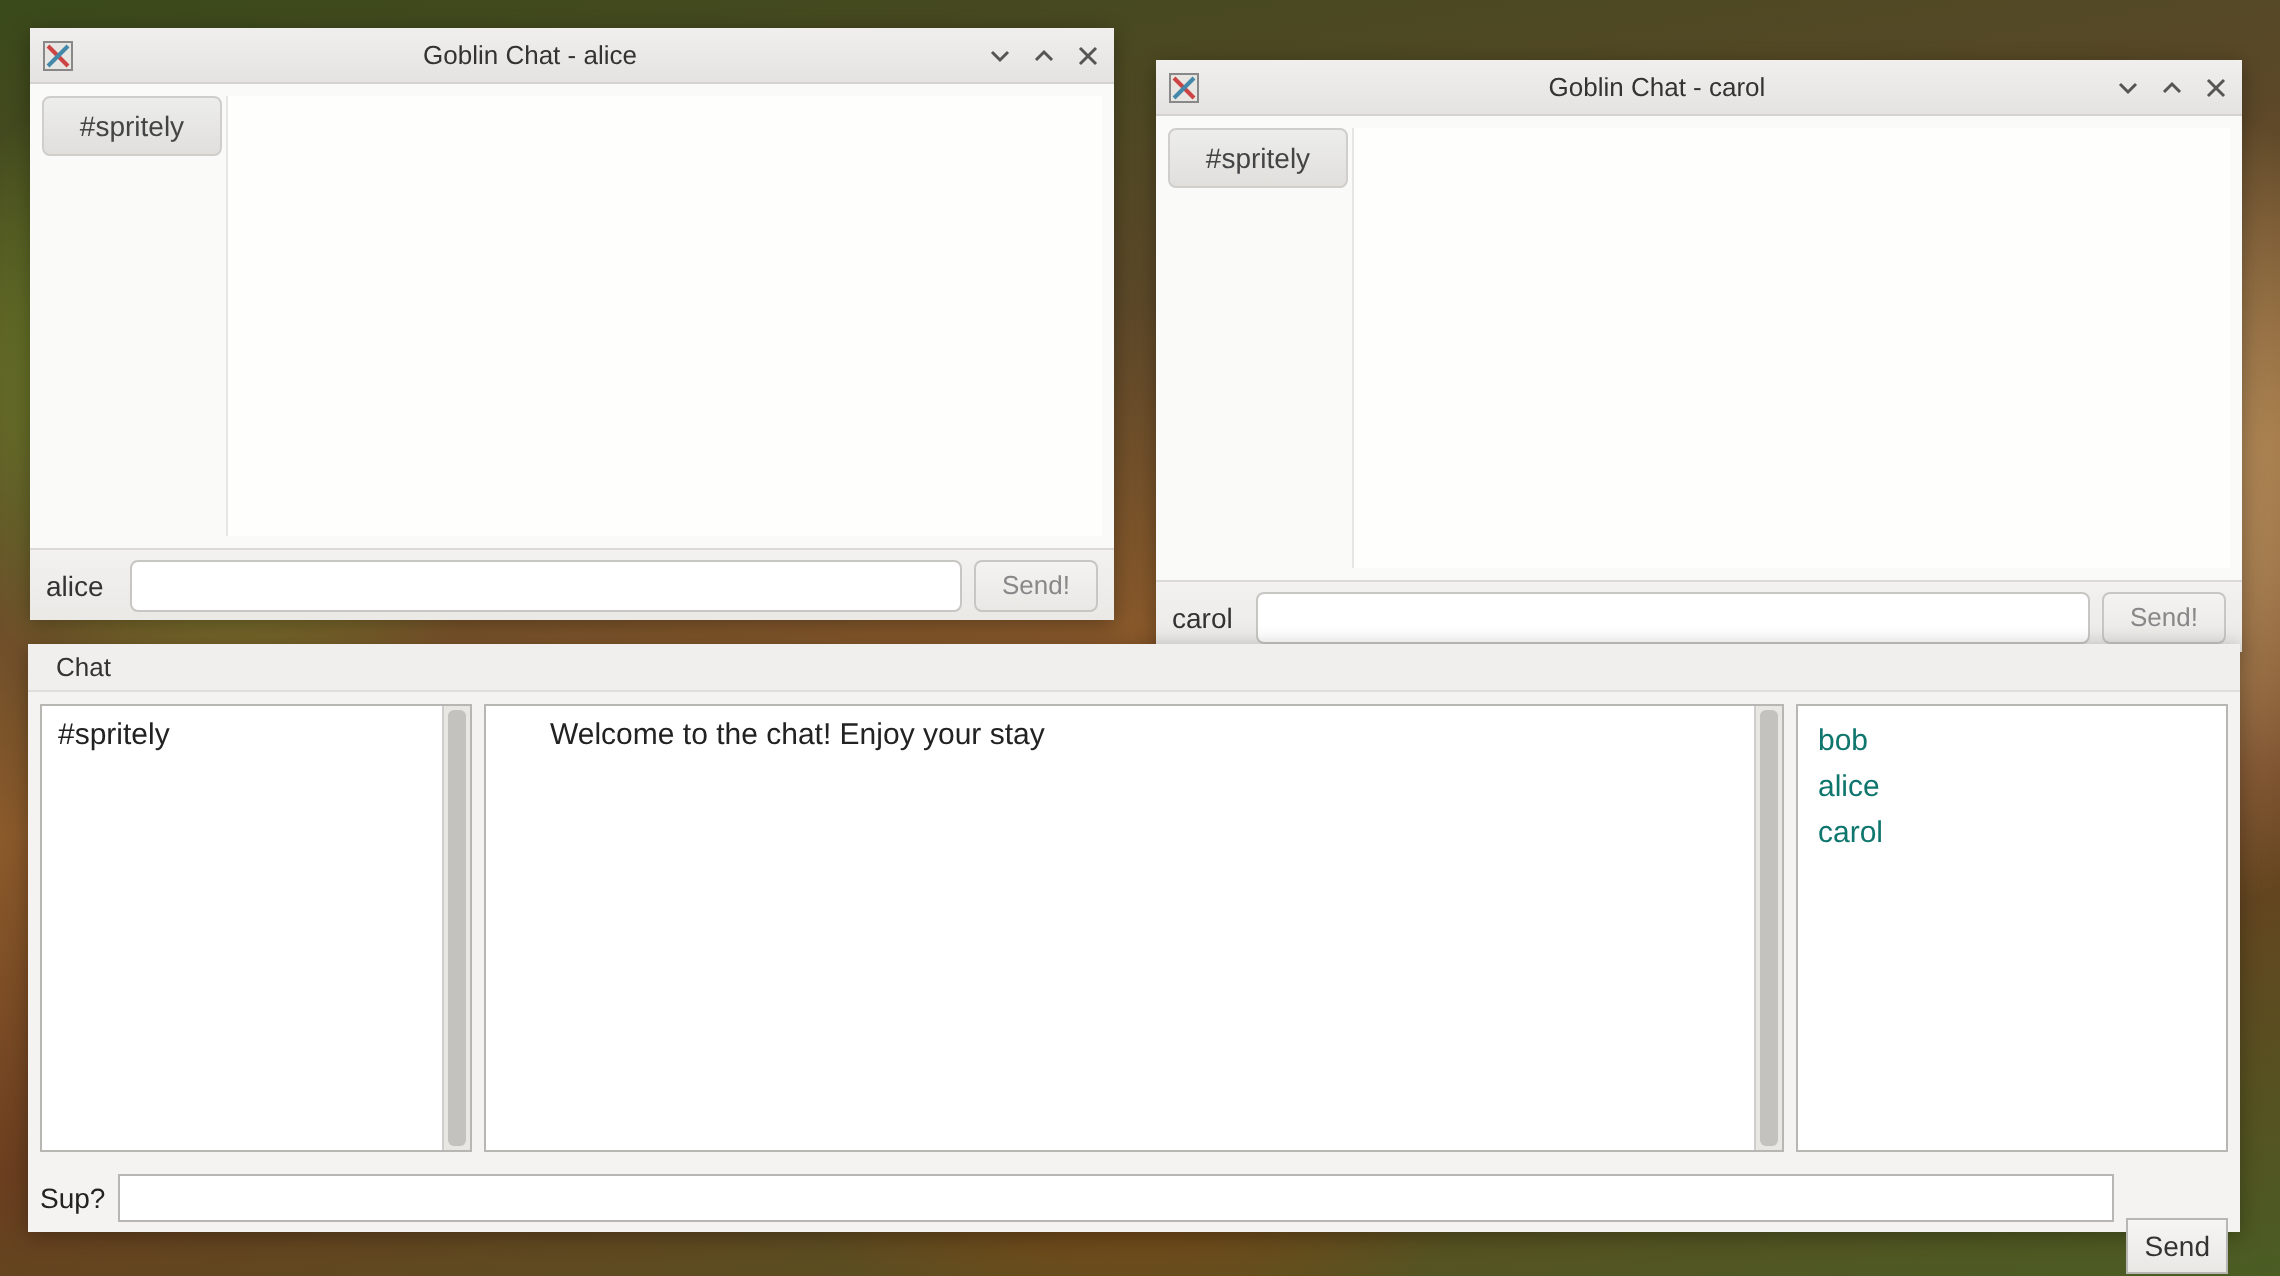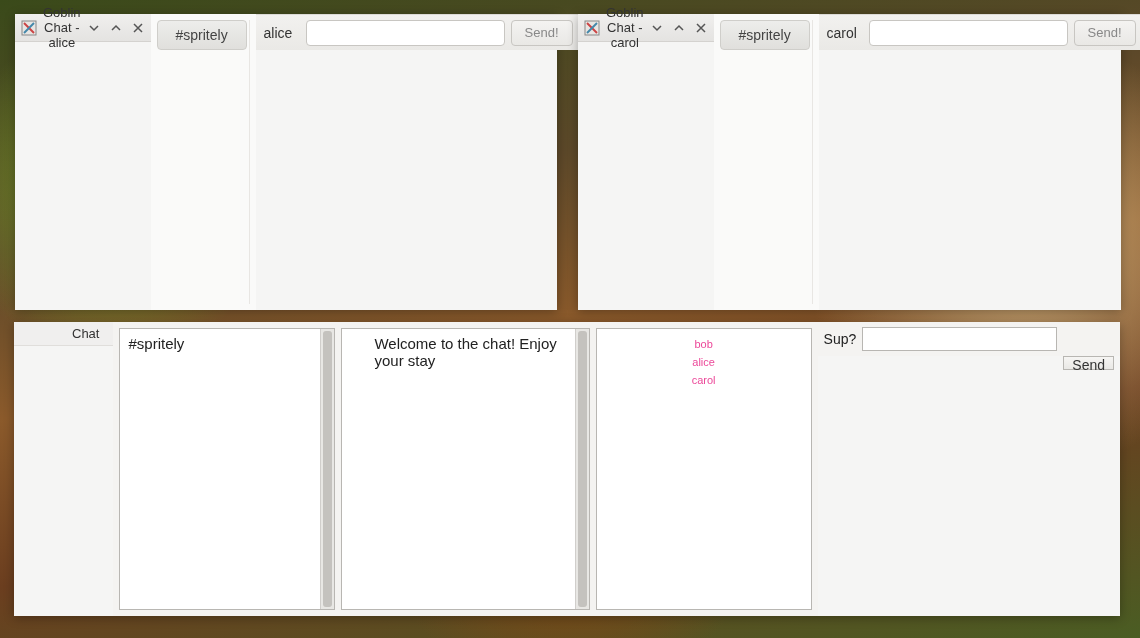--- a/index.html
+++ b/index.html
@@ -19,21 +19,21 @@
         radial-gradient(circle at 10% 30%, #7ba428 0%, transparent 15%),
         radial-gradient(circle at 90% 40%, #c9a876 0%, transparent 20%),
         radial-gradient(circle at 50% 80%, #8b4513 0%, transparent 25%),
         linear-gradient(170deg, #3a4a1a 0%, #5c4829 30%, #8b5a2b 50%, #6b3e1f 70%, #4a5d23 100%);
     }
     .window {
       position: absolute;
       background: #f5f5f4;
       box-shadow: 0 2px 10px rgba(0,0,0,0.3);
       display: flex;
-      flex-direction: row;
+      flex-direction: column;
     }
     .titlebar {
       height: 28px;
       background: linear-gradient(to bottom, #f0efee, #e4e3e1);
       border-bottom: 1px solid #d4d2cf;
       display: flex;
       align-items: center;
       padding: 0 6px;
       gap: 6px;
     }
@@ -134,21 +134,20 @@
       display: flex;
       align-items: center;
       padding: 0 8px;
       font-size: 13px;
       color: #333;
       border-bottom: 1px solid #e0dedb;
     }
     .bob .menu-item {
       padding: 2px 6px;
       cursor: pointer;
-      margin-left: 44px;
     }
     .bob .body {
       flex: 1;
       display: flex;
       gap: 6px;
       padding: 6px;
       background: #f4f3f1;
     }
     .bob .panel {
       border: 1px solid #b8b6b2;
@@ -176,23 +175,22 @@
       top: 2px;
       bottom: 2px;
       background: #c4c2be;
       border-radius: 3px;
     }
     .bob .channels { width: 216px; }
     .bob .messages { flex: 1; padding-left: 24px; }
     .bob .users { width: 216px; }
     .bob .user-item {
       padding: 3px 2px;
-      font-size: 11px;
-      color: #ec4899;
-      text-align: center;
+      font-size: 15px;
+      color: #0f766e;
     }
     .bob .inputbar {
       height: 34px;
       display: flex;
       align-items: center;
       gap: 6px;
       padding: 4px 6px;
       background: #f4f3f1;
     }
     .bob .prompt {
@@ -201,21 +199,21 @@
     }
     .bob input[type="text"] {
       flex: 1;
       height: 24px;
       border: 1px solid #b8b6b2;
       padding: 0 6px;
       background: #fff;
       font-size: 14px;
     }
     .bob .send-btn {
-      height: 14px;
+      height: 28px;
       min-width: 44px;
       border: 1px solid #b8b6b2;
       background: linear-gradient(to bottom, #f6f5f3, #e9e8e5);
       font-size: 14px;
       color: #333;
       cursor: pointer;
       padding: 0 8px;
       margin-top: 48px;
     }
   </style>
@@ -258,21 +256,21 @@
     </div>
     <div class="messages"></div>
   </div>
   <div class="bottombar">
     <span class="username">alice</span>
     <input type="text" value="" style="">
     <button class="send-btn">Send!</button>
   </div>
 </div>
 
-<div class="window goblin" style="left:578px; top:14px; width:543px; height:296px;">
+<div class="window goblin" style="left:578px; top:30px; width:543px; height:296px;">
   <div class="titlebar">
     <span class="titlebar-icon">
       <svg viewBox="0 0 16 16" width="16" height="16">
           <rect x="1" y="1" width="14" height="14" fill="#e8e6e3" stroke="#888"></rect>
           <line x1="3" y1="3" x2="13" y2="13" stroke="#c44" stroke-width="2"></line>
           <line x1="13" y1="3" x2="3" y2="13" stroke="#48a" stroke-width="2"></line>
         </svg>
     </span>
     <span class="titlebar-title">Goblin Chat - carol</span>
     <div class="titlebar-controls">

